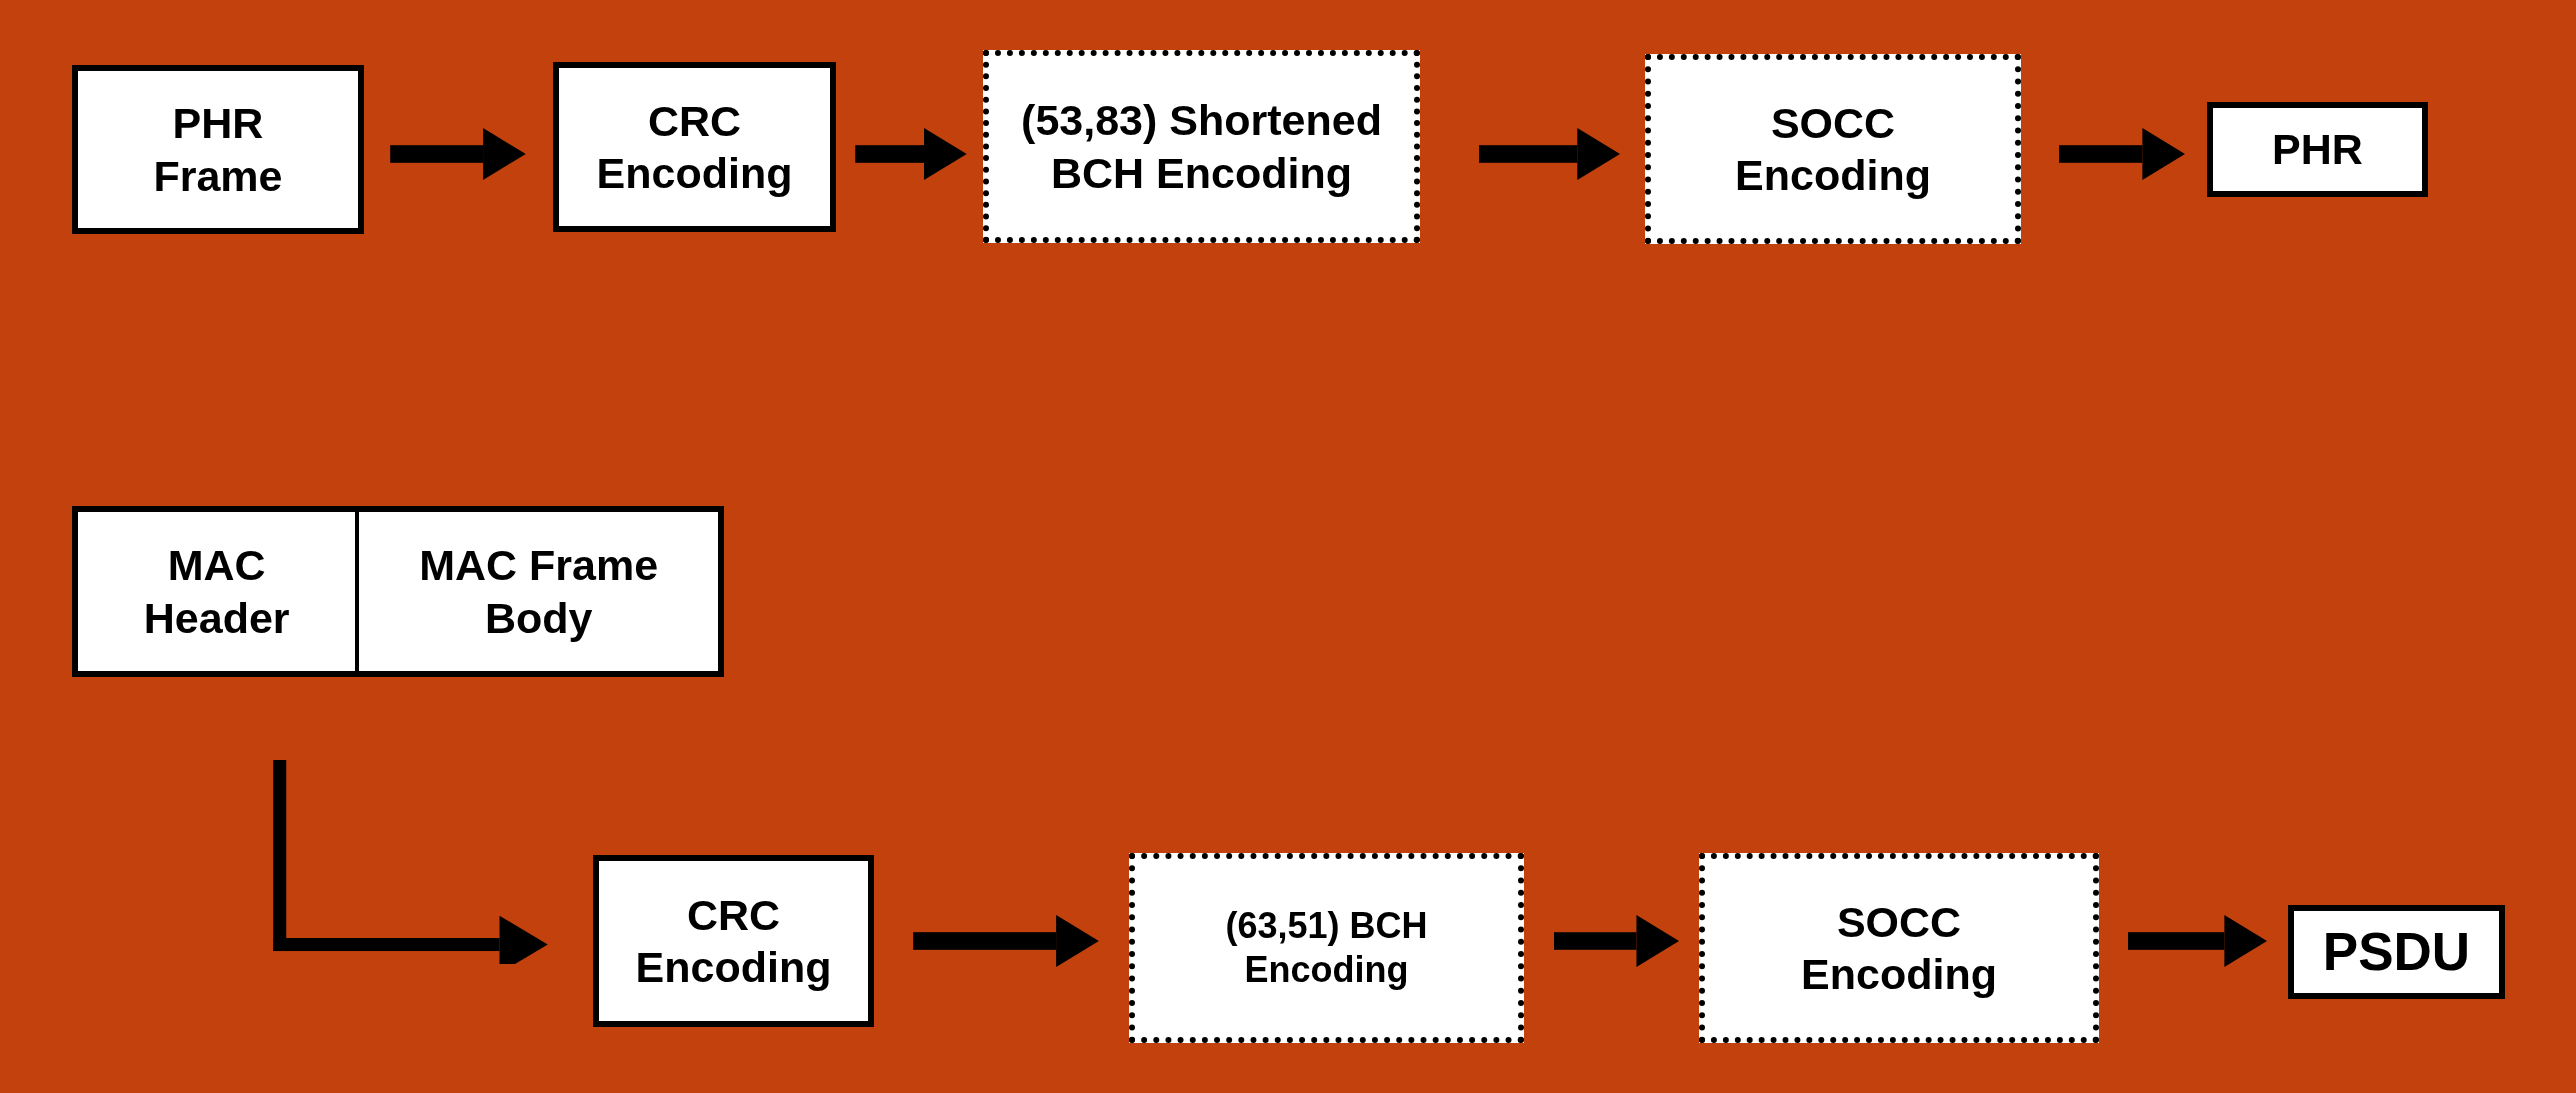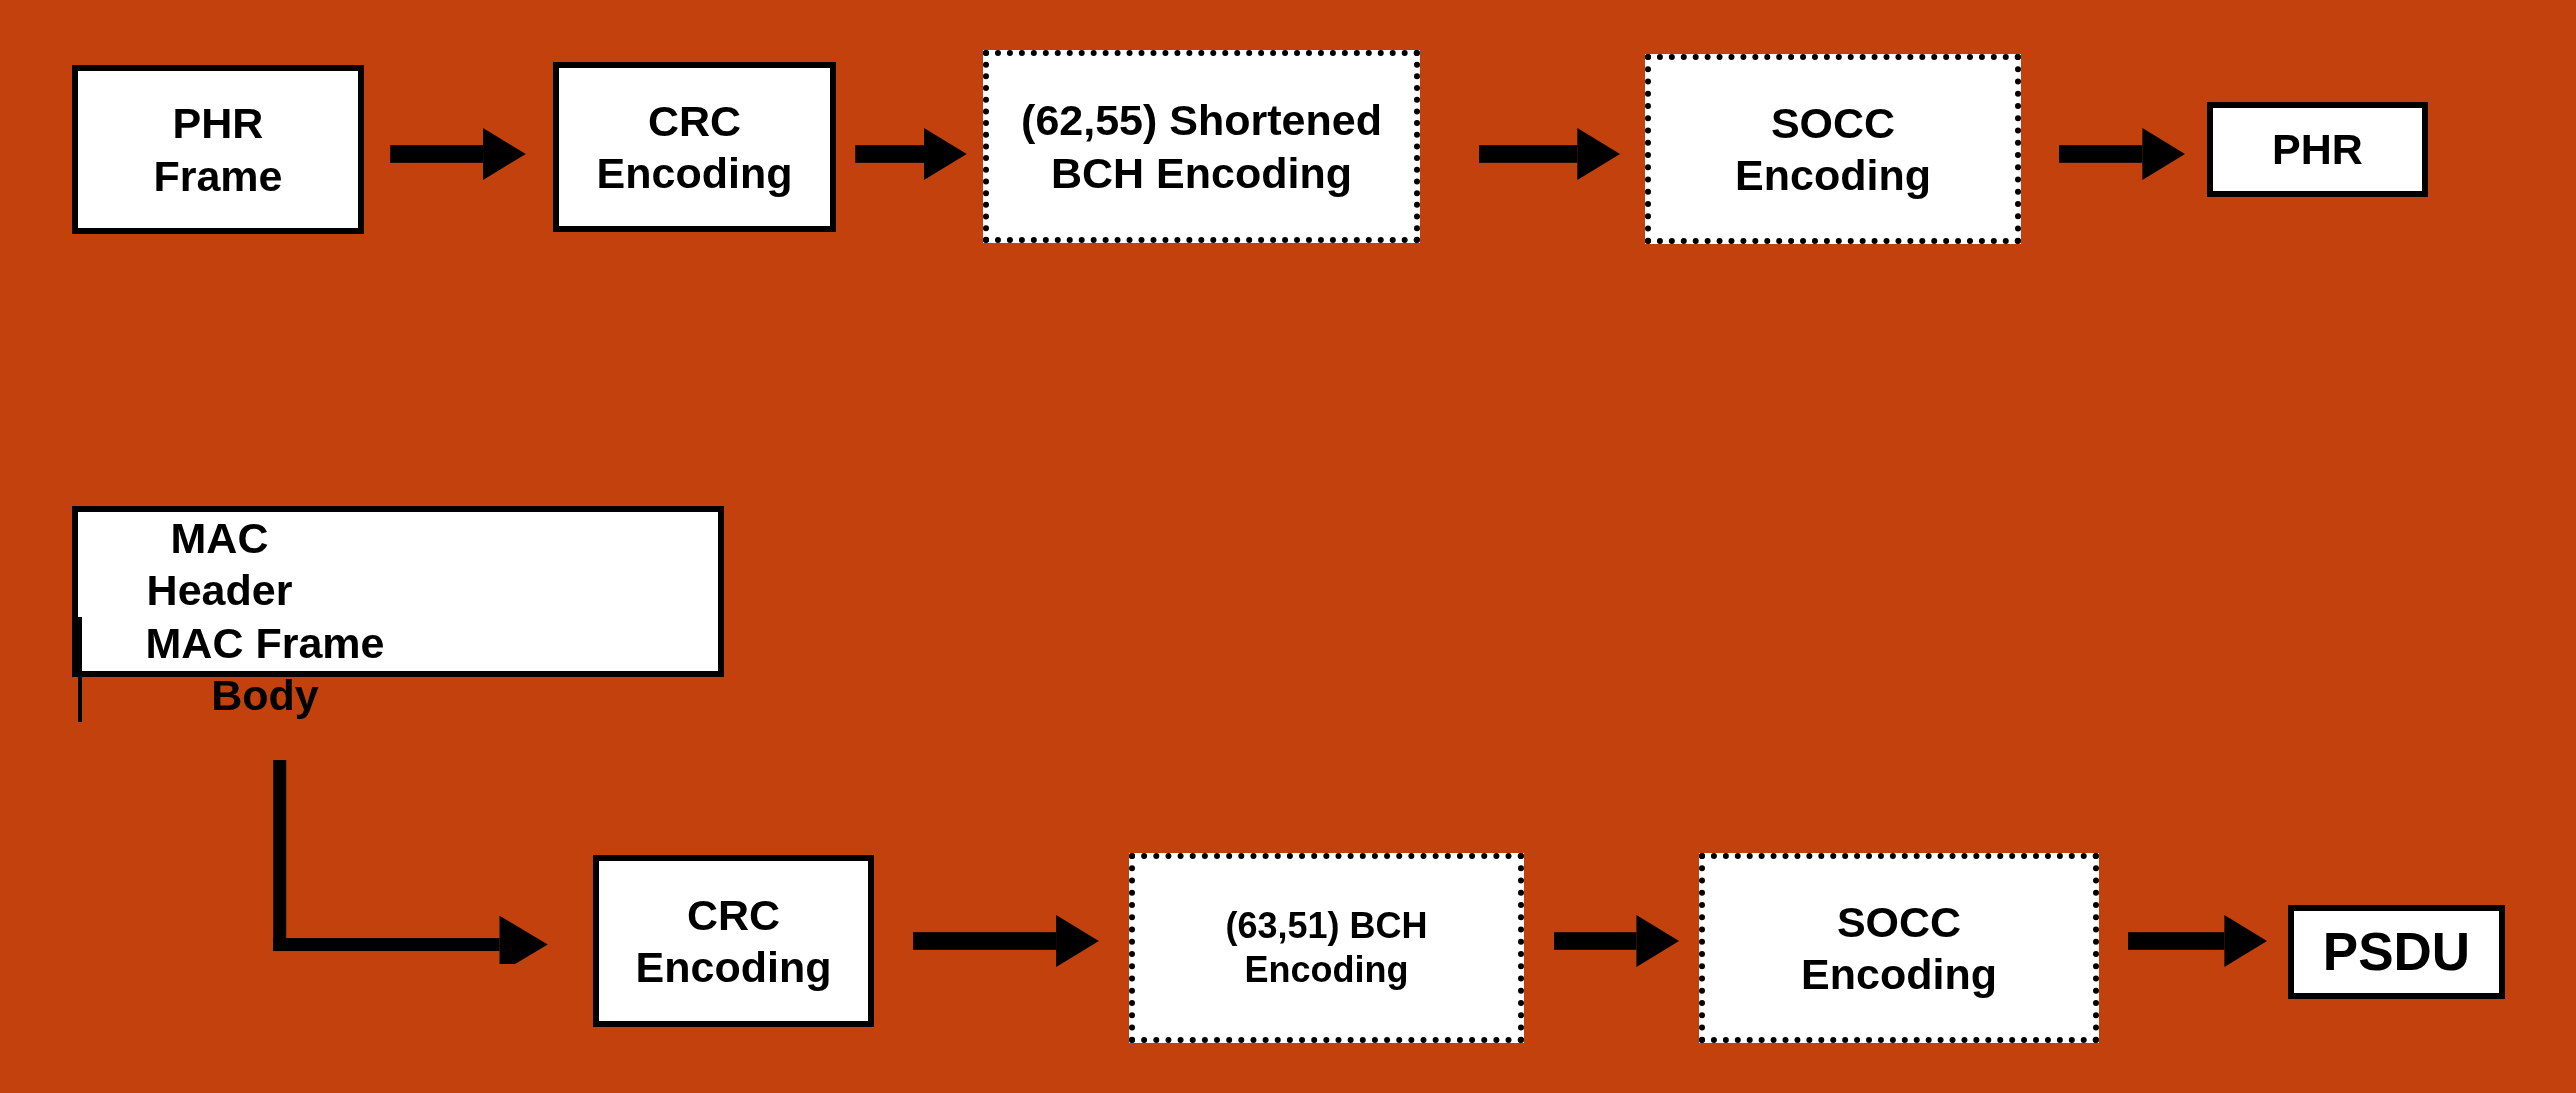--- a/index.html
+++ b/index.html
@@ -33,21 +33,20 @@
   }
   .dotted {
     border: 6.5px dotted #000000;
   }
   .split {
     position: absolute;
     box-sizing: border-box;
     display: flex;
     border: 6.5px solid #000000;
     background: #ffffff;
-    flex-direction: column;
   }
   .split-cell {
     box-sizing: border-box;
     display: flex;
     align-items: center;
     justify-content: center;
     text-align: center;
     color: #000000;
     font-weight: bold;
     line-height: 1.22;
@@ -83,21 +82,21 @@
   <div class="node solid" style="left: 553px; top: 62px; width: 283px; height: 170px; font-size: 43px;">CRC
 Encoding</div>
 
   <div class="arrow" style="left: 855px; top: 128px; width: 112px; height: 52px;">
       <svg width="112" height="52" viewBox="0 0 120 56">
         <rect x="0" y="18.5" width="74" height="19" fill="#000"></rect>
         <polygon points="74,0 120,28 74,56" fill="#000"></polygon>
       </svg>
     </div>
 
-  <div class="node dotted" style="left: 983px; top: 50px; width: 437px; height: 193px; font-size: 43px;">(62,55) Shortened
+  <div class="node dotted" style="left: 983px; top: 50px; width: 437px; height: 193px; font-size: 43px;">(53,83) Shortened
 BCH Encoding</div>
 
   <div class="arrow" style="left: 1479px; top: 128px; width: 141px; height: 52px;">
       <svg width="141" height="52" viewBox="0 0 152 56">
         <rect x="0" y="18.5" width="106" height="19" fill="#000"></rect>
         <polygon points="106,0 152,28 106,56" fill="#000"></polygon>
       </svg>
     </div>
 
   <div class="node dotted" style="left: 1645px; top: 54px; width: 376px; height: 190px; font-size: 43px;">SOCC

